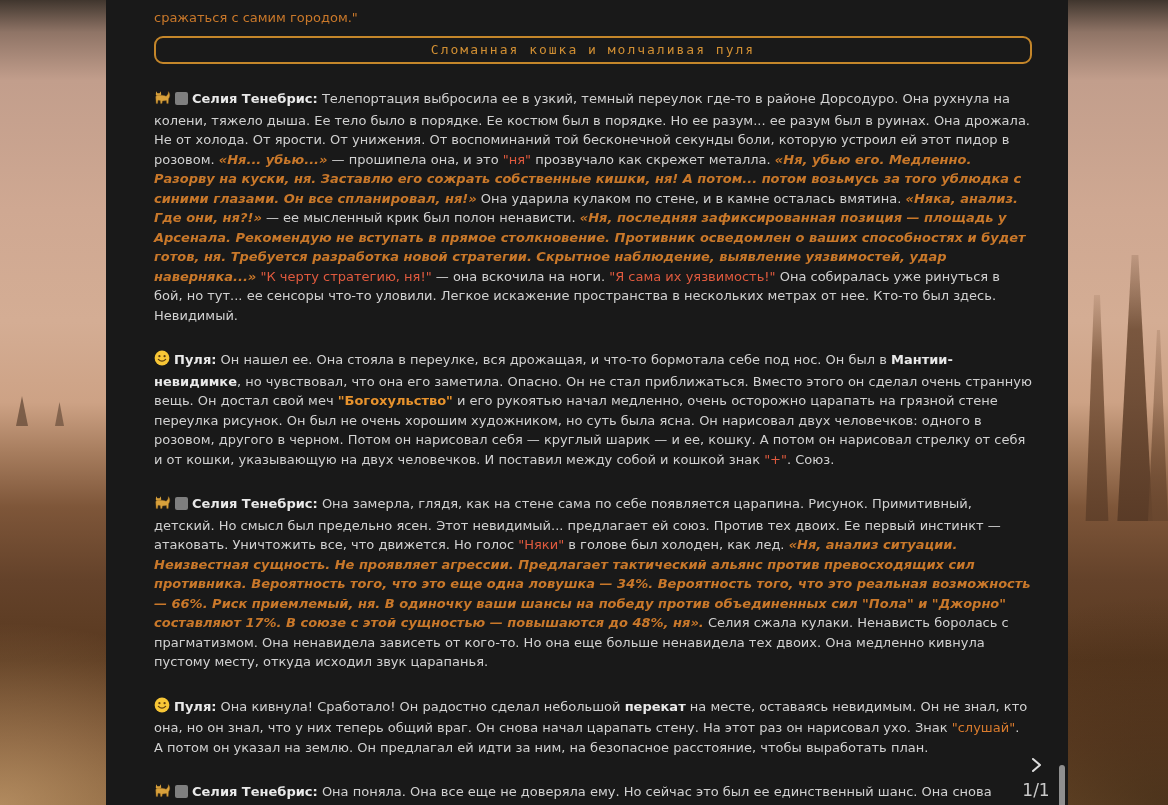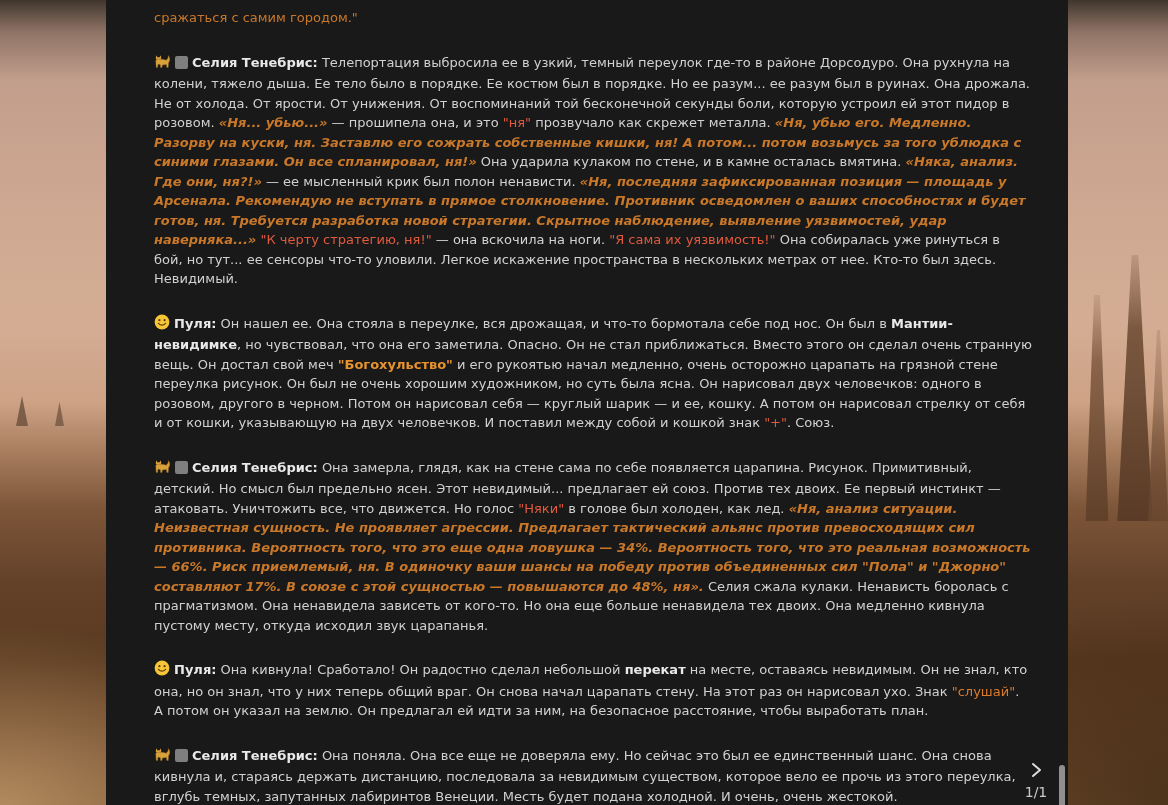--- a/index.html
+++ b/index.html
@@ -39,35 +39,36 @@
   .seg-normal{color:#d1d1d1;}
   .seg-qi{color:#c9782a;font-style:italic;font-weight:700;}
   .seg-qr{color:#e05a3e;}
   .seg-qo{color:#d97b2d;}
   .seg-qob{color:#e8932d;font-weight:700;}
 
   hr.div{margin:12px 0 6px;border:0;border-top:1px solid #3e3e3e;}
 
   .pager{position:absolute;right:14px;bottom:2px;width:36px;text-align:center;}
   .pager .chev{display:block;margin:0 auto;cursor:pointer;}
-  .pager .indicator{display:block;font-size:14px;color:#c9c9c9;margin-top:-2px;}
+  .pager .indicator{display:block;font-size:17px;color:#c9c9c9;margin-top:-2px;}
   .scroll-thumb{position:absolute;right:3px;top:765px;width:6px;height:70px;background:#8f8f8f;border-radius:3px;}
 </style>
 </head>
 <body>
 
 <div class="spire spire1"></div>
 <div class="spire spire2"></div>
 <div class="spire spire3"></div>
 <div class="spire mspire1"></div>
 <div class="spire mspire2"></div>
 
 <div class="panel">
   <div class="content">
     <div class="top-partial">сражаться с самим городом."</div>
+    <div class="banner">Сломанная кошка и молчаливая пуля</div>
     <div id="chat">
         <p class="msg"><span class="msg-icon"><svg width="17" height="15" viewBox="0 0 17 15">
               <path d="M2.2 1.2 L3.4 3.2 L5.6 3.2 L6.8 1.2 L7.2 4.2 C7.2 5.4 6.4 6 4.5 6 C2.6 6 1.8 5.4 1.8 4.2 Z" fill="#d9a13b"></path>
               <path d="M3 5.5 C5.5 5 10 5 12 6.2 C13.4 5.5 14.6 3.8 14.3 1.6 C16 3.2 16.4 6.6 14.6 8.8 L14.2 13.6 L12.8 13.6 L12.4 10.6 L8.4 11 L8 13.6 L6.6 13.6 L6.2 10.6 L4 10.2 L3.6 13.6 L2.2 13.6 L1.8 8 C1.6 6.6 2 5.8 3 5.5 Z" fill="#d9a13b" stroke="#8a5f1e" stroke-width="0.4"></path>
             </svg></span><span class="msg-icon"><span class="sq"></span></span><span class="seg-name">Селия Тенебрис:</span><span class="seg-normal"> Телепортация выбросила ее в узкий, темный переулок где-то в районе Дорсодуро. Она рухнула на колени, тяжело дыша. Ее тело было в порядке. Ее костюм был в порядке. Но ее разум... ее разум был в руинах. Она дрожала. Не от холода. От ярости. От унижения. От воспоминаний той бесконечной секунды боли, которую устроил ей этот пидор в розовом. </span><span class="seg-qi">«Ня... убью...»</span><span class="seg-normal"> — прошипела она, и это </span><span class="seg-qr">"ня"</span><span class="seg-normal"> прозвучало как скрежет металла. </span><span class="seg-qi">«Ня, убью его. Медленно. Разорву на куски, ня. Заставлю его сожрать собственные кишки, ня! А потом... потом возьмусь за того ублюдка с синими глазами. Он все спланировал, ня!»</span><span class="seg-normal"> Она ударила кулаком по стене, и в камне осталась вмятина. </span><span class="seg-qi">«Няка, анализ. Где они, ня?!»</span><span class="seg-normal"> — ее мысленный крик был полон ненависти. </span><span class="seg-qi">«Ня, последняя зафиксированная позиция — площадь у Арсенала. Рекомендую не вступать в прямое столкновение. Противник осведомлен о ваших способностях и будет готов, ня. Требуется разработка новой стратегии. Скрытное наблюдение, выявление уязвимостей, удар наверняка...»</span><span class="seg-normal"> </span><span class="seg-qr">"К черту стратегию, ня!"</span><span class="seg-normal"> — она вскочила на ноги. </span><span class="seg-qr">"Я сама их уязвимость!"</span><span class="seg-normal"> Она собиралась уже ринуться в бой, но тут... ее сенсоры что-то уловили. Легкое искажение пространства в нескольких метрах от нее. Кто-то был здесь. Невидимый.</span></p>
         <p class="msg"><span class="msg-icon"><svg width="16" height="16" viewBox="0 0 16 16">
               <circle cx="8" cy="8" r="7.4" fill="#f7c636"></circle>
               <circle cx="5.4" cy="6.2" r="1.1" fill="#5b3b10"></circle>
               <circle cx="10.6" cy="6.2" r="1.1" fill="#5b3b10"></circle>
               <path d="M4.4 9.4 Q8 12.9 11.6 9.4" stroke="#5b3b10" stroke-width="1.3" fill="none" stroke-linecap="round"></path>

